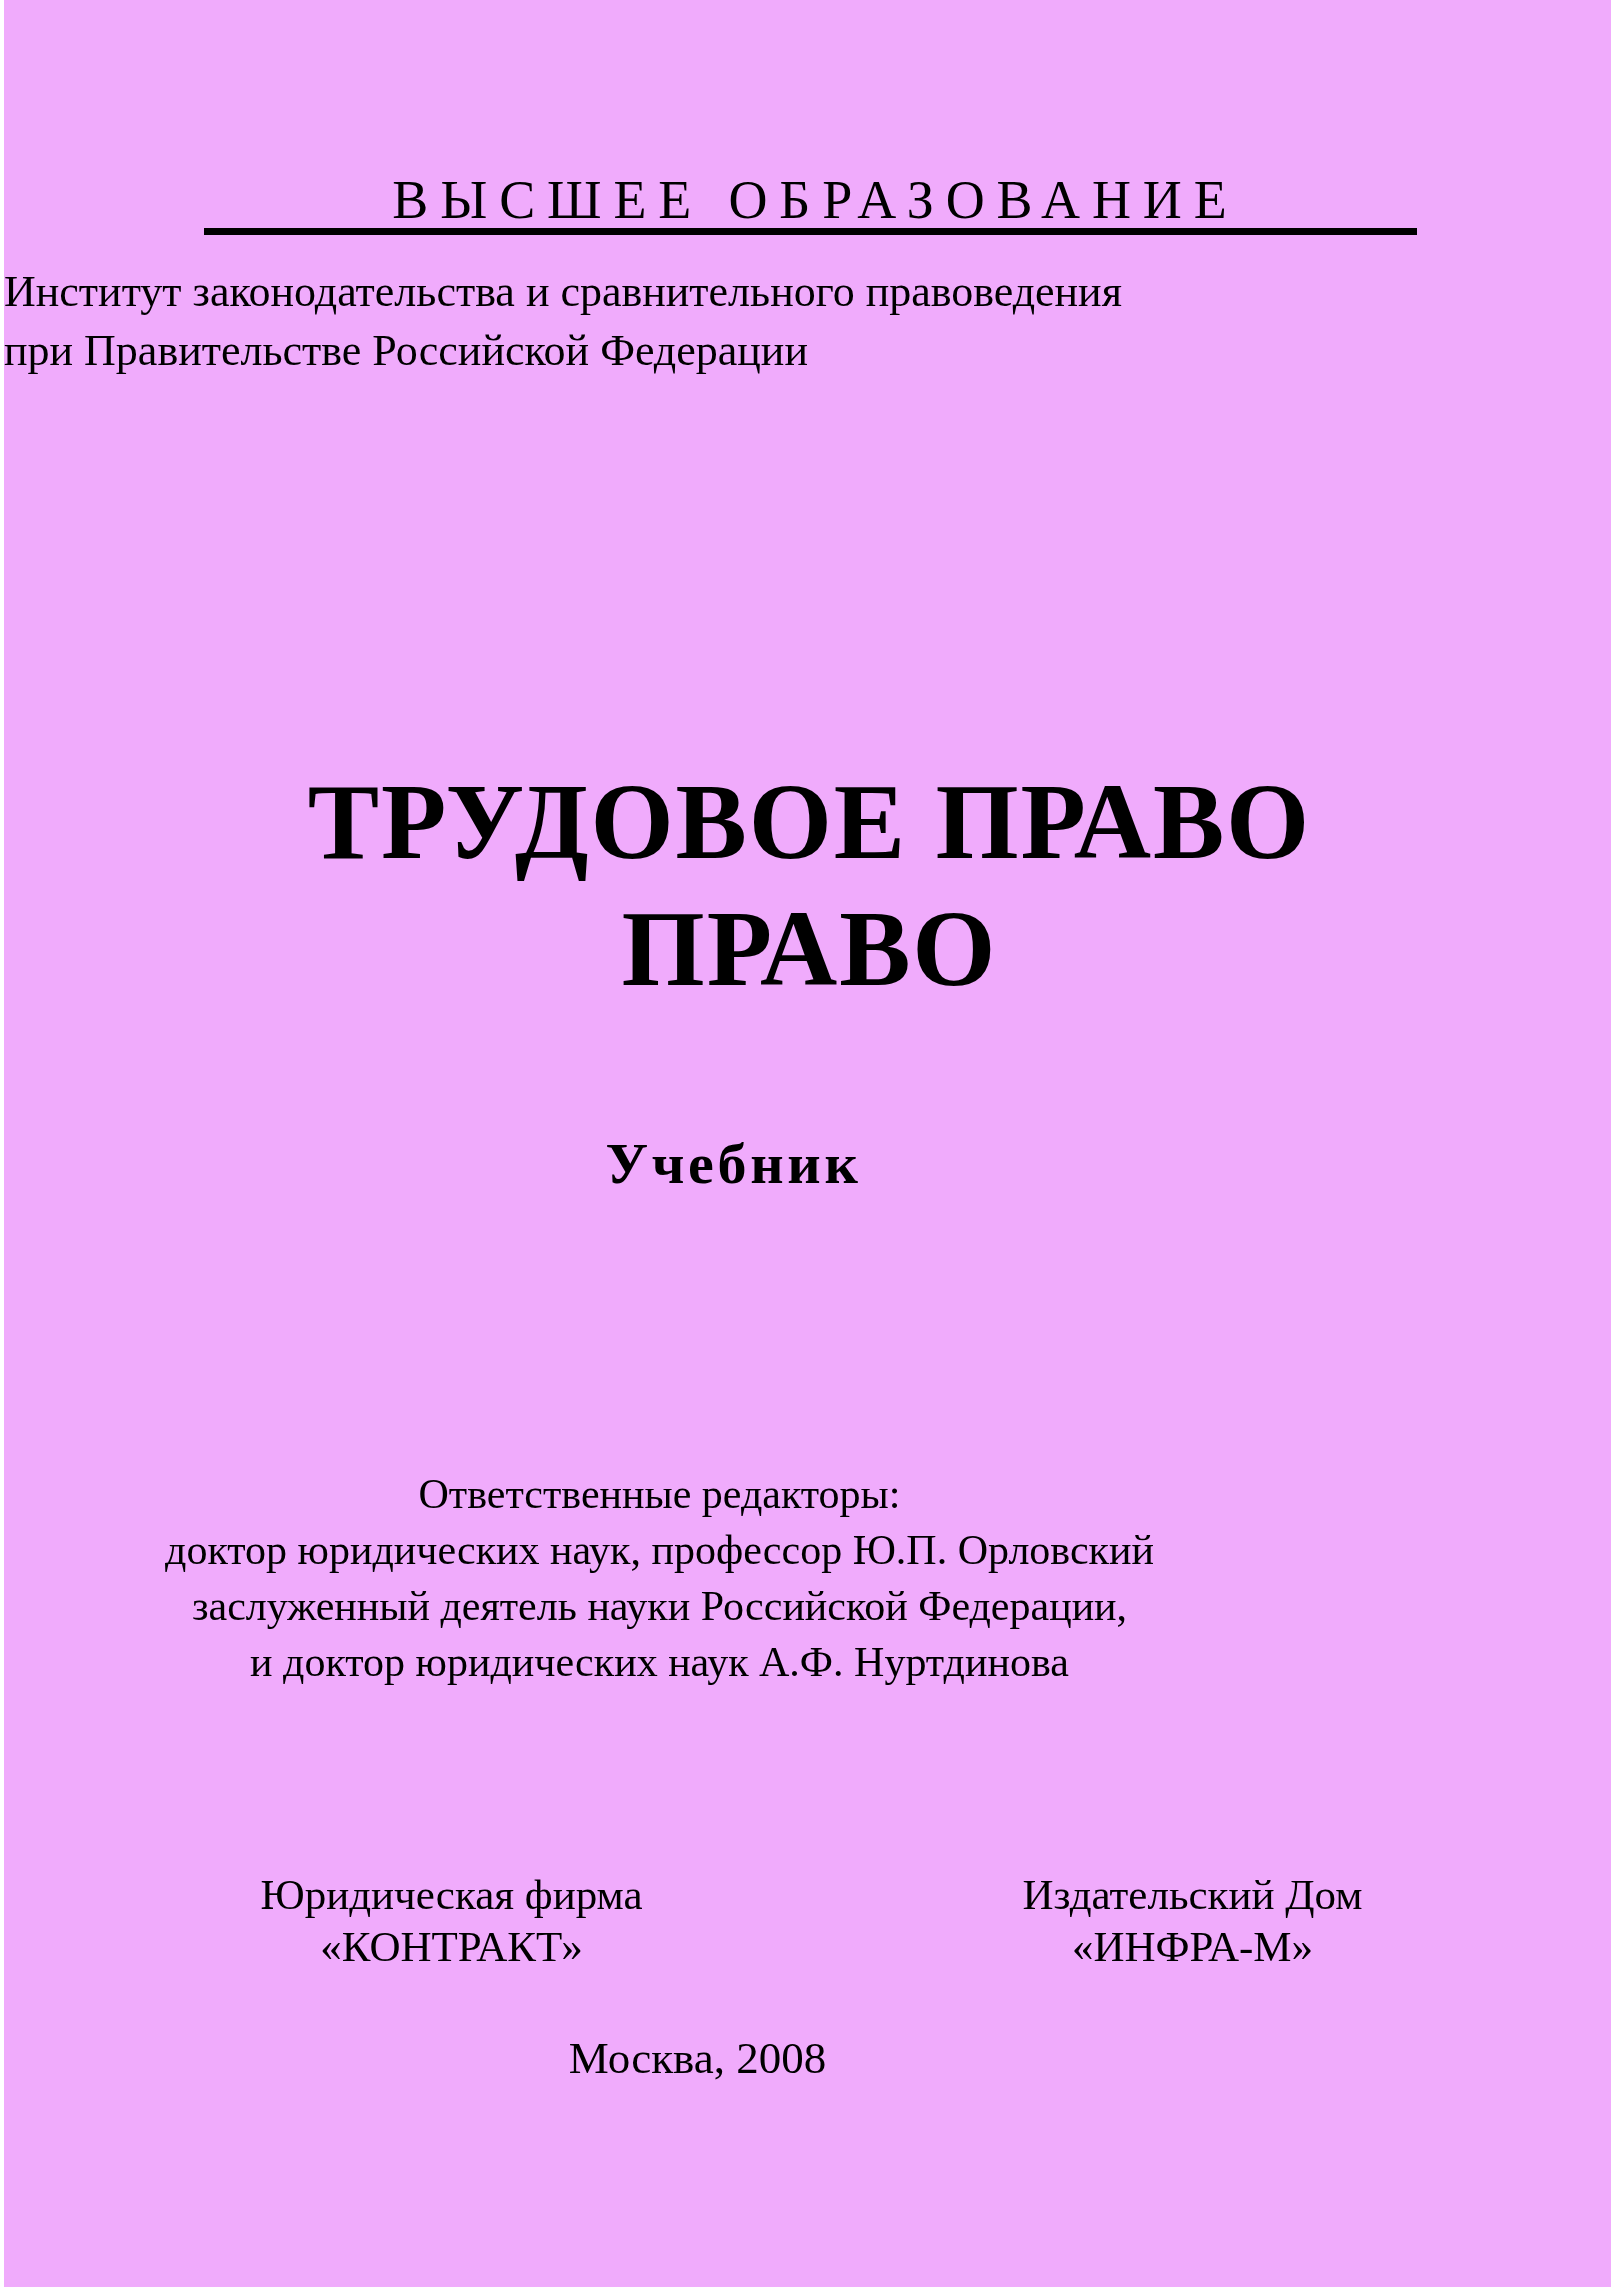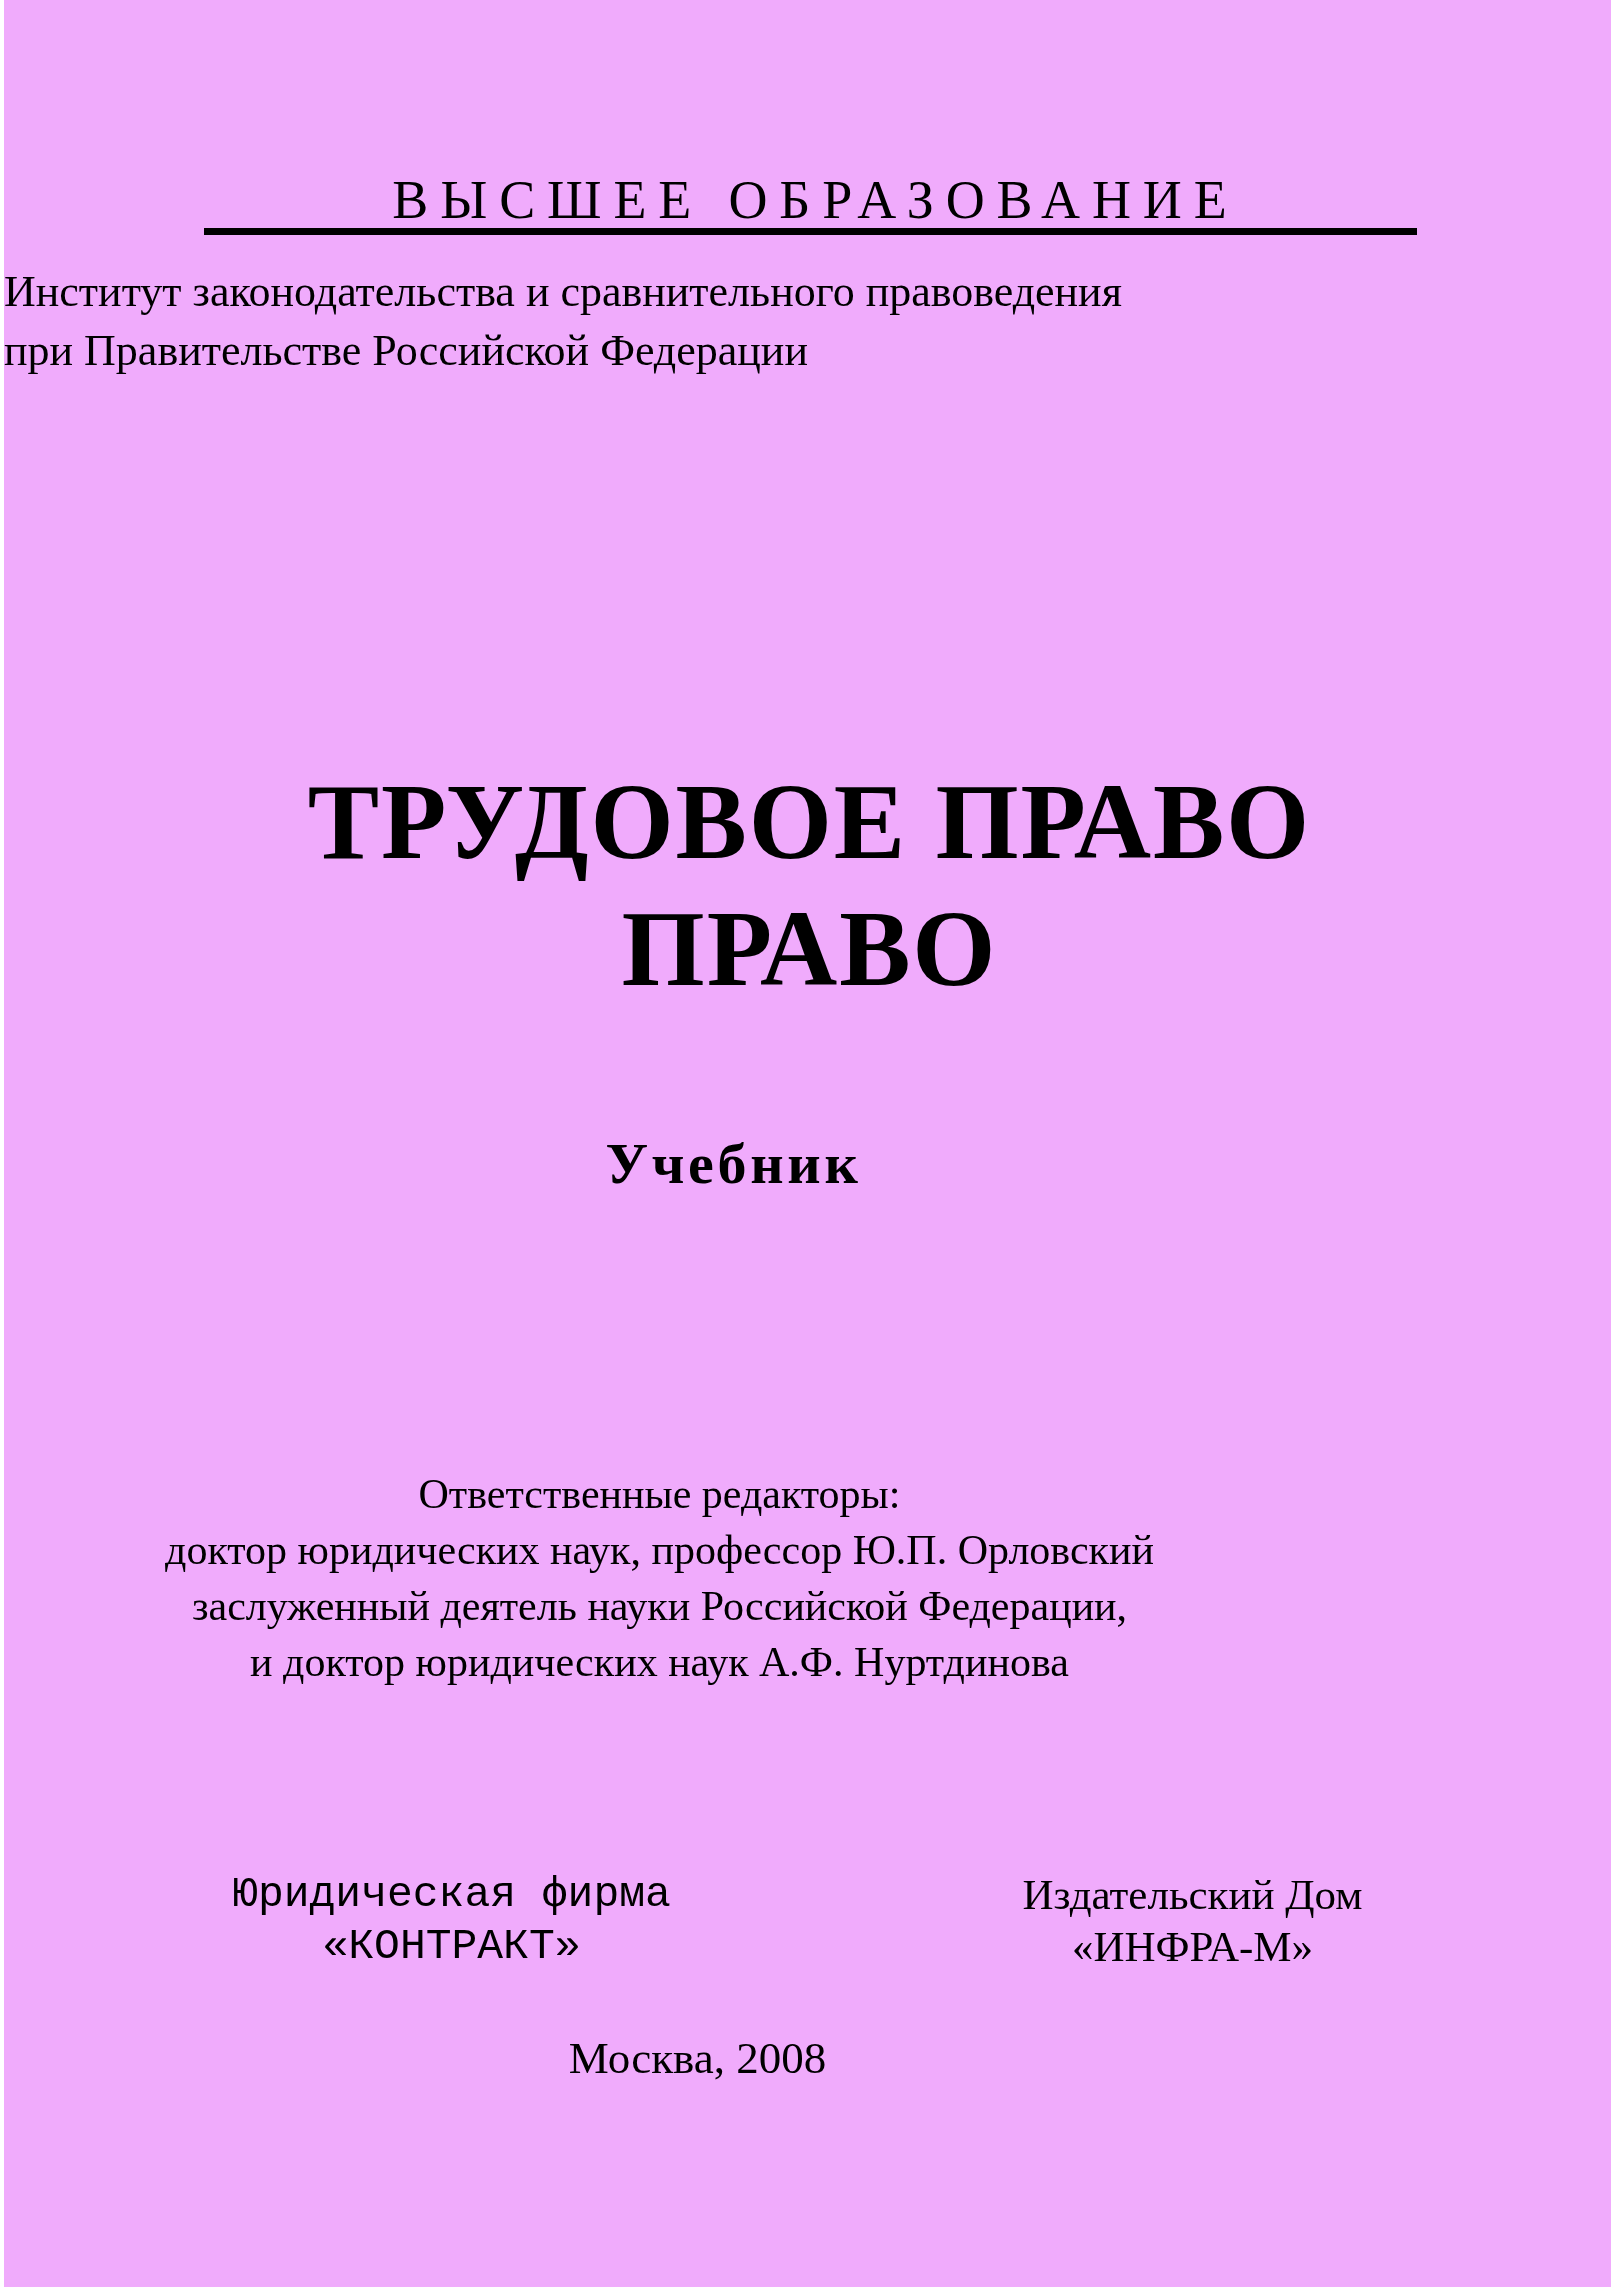--- a/index.html
+++ b/index.html
@@ -84,21 +84,21 @@
     font-size: 43px;
     line-height: 52px;
     font-weight: normal;
   }
   .pub {
     position: absolute;
     top: 0;
     width: 461px;
     text-align: center;
   }
-  .pub.left  { left: 217px; font-family: Liberation Mono, monospace; }
+  .pub.left  { left: 217px; }
   .pub.right { left: 958px; }
   .city-year {
     position: absolute;
     left: 0; top: 2031px;
     width: 1387px;
     text-align: center;
     font-size: 45px;
     line-height: 55px;
     font-weight: normal;
   }

